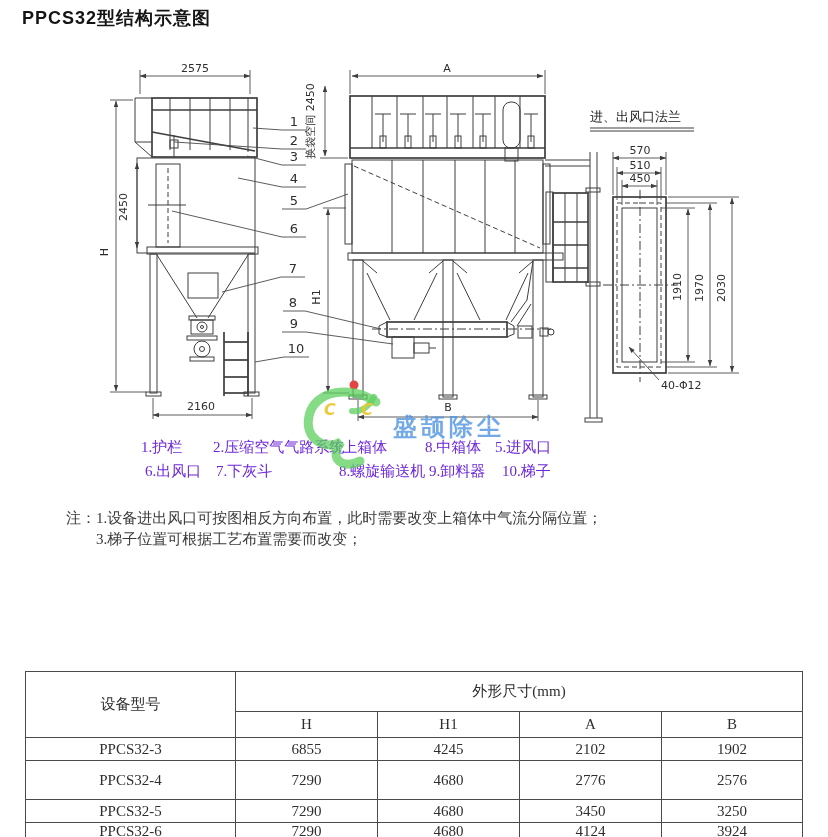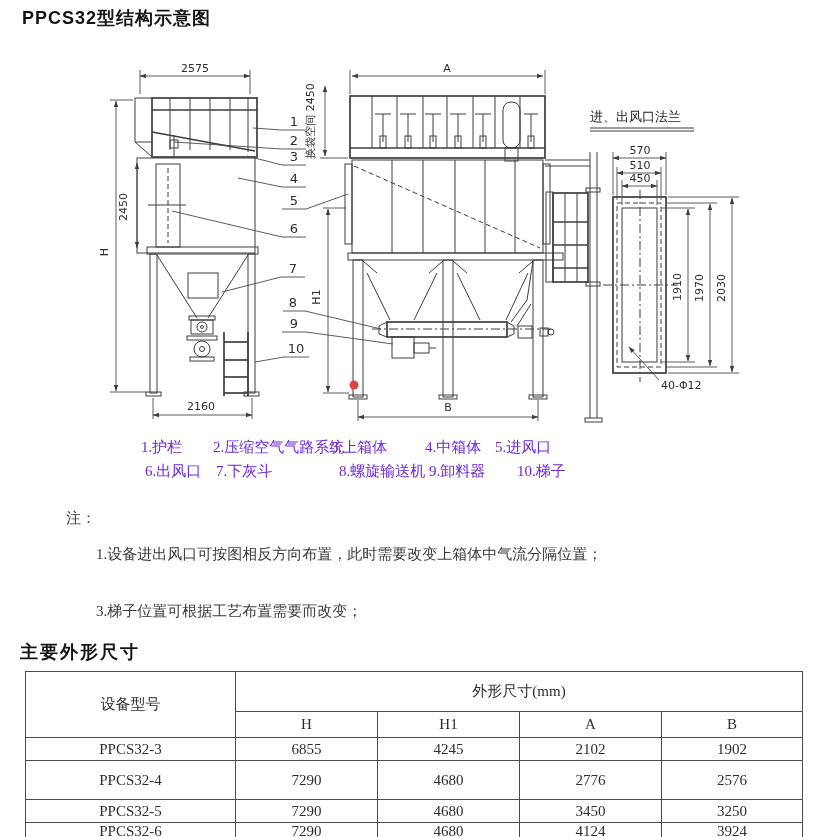--- a/index.html
+++ b/index.html
@@ -17,21 +17,21 @@
   .dd{stroke-dasharray:9 3 2 3;}
   .dim{stroke:#4a4a4a;stroke-width:0.9;fill:none;}
   .txt{font:11px "DejaVu Sans",sans-serif;fill:#2e2e2e;}
   .ttl{font:13px "Liberation Serif",serif;fill:#222;}
   .num{font:13px "DejaVu Sans",sans-serif;fill:#2e2e2e;}
   
   .legend span{position:absolute;font-size:15px;color:#6d28d9;white-space:nowrap;}
   
   .notes{position:absolute;left:66px;top:508px;display:flex;font-size:15px;color:#3a3a3a;}
   .notes .prefix{line-height:21.4px;}
-  .notes .items div{line-height:21.4px;white-space:nowrap;margin-top:36px;}
+  .notes .items div{line-height:21.4px;white-space:nowrap;}
   
   .wm{position:absolute;left:280px;top:378px;width:340px;height:95px;z-index:6;pointer-events:none;}
   .wm-name{position:absolute;left:113px;top:33px;font-size:24px;font-weight:bold;letter-spacing:4px;
         color:#4f94e0;opacity:.8;font-family:"Liberation Serif",serif;white-space:nowrap;}
   .wm-letters{position:absolute;left:44px;top:22px;font:bold italic 16px "DejaVu Sans",sans-serif;
         color:#edc832;opacity:.95;letter-spacing:10px;}
   
   table.dims{position:absolute;left:25px;top:671px;width:777px;border-collapse:collapse;table-layout:fixed;}
   table.dims td{border:1px solid #4a4a4a;text-align:center;vertical-align:middle;
         font-size:15px;color:#2e2e2e;padding:0;}
@@ -291,43 +291,50 @@
       <text class="num" x="293" y="307" text-anchor="middle">8</text>
       <polyline class="dim" points="282,332 306,332 393,344"></polyline>
       <text class="num" x="294" y="328" text-anchor="middle">9</text>
       <polyline class="dim" points="255,362 284,357 309,357"></polyline>
       <text class="num" x="296" y="353" text-anchor="middle">10</text>
     </g>
 
     <circle cx="354" cy="385" r="4.5" fill="#e24444"></circle>
   </svg>
 
+  <div class="wm">
+    <svg width="340" height="95" viewBox="0 0 340 95">
+      <path d="M 96,24 C 70,6 34,13 29,38 C 24,60 44,73 61,64 C 48,81 63,92 80,83" stroke="#5ed05e" stroke-width="9" fill="none" stroke-linecap="round" opacity="0.75"></path>
+      <path d="M 94,19 C 89,29 81,34 72,33" stroke="#5ed05e" stroke-width="6" fill="none" stroke-linecap="round" opacity="0.75"></path>
+    </svg>
+    <span class="wm-letters">C C</span>
+    <span class="wm-name">盛颉除尘</span>
+  </div>
 
   <div class="legend">
     <span style="left:141px;top:438px">1.护栏</span>
     <span style="left:213px;top:438px">2.压缩空气气路系统</span>
     <span style="left:331px;top:438px">3.上箱体</span>
-    <span style="left:425px;top:438px">4.中箱体</span>
+    <span style="left:425px;top:438px">8.中箱体</span>
     <span style="left:495px;top:438px">5.进风口</span>
     <span style="left:145px;top:462px">6.出风口</span>
     <span style="left:216px;top:462px">7.下灰斗</span>
     <span style="left:339px;top:462px">8.螺旋输送机</span>
     <span style="left:429px;top:462px">9.卸料器</span>
-    <span style="left:517px;top:462px">10.梯子</span>
+    <span style="left:502px;top:462px">10.梯子</span>
   </div>
 
   <div class="notes">
     <span class="prefix">注：</span>
     <div class="items">
       <div>1.设备进出风口可按图相反方向布置，此时需要改变上箱体中气流分隔位置；</div>
       <div>3.梯子位置可根据工艺布置需要而改变；</div>
     </div>
   </div>
 
-  <div class="sec-title">主要外形尺寸</div>
 
   <table class="dims">
     <colgroup>
       <col style="width:210px">
         <col style="width:142px">
         <col style="width:142px">
       <col style="width:142px">
         <col style="width:141px">
     </colgroup>
     <tbody>

